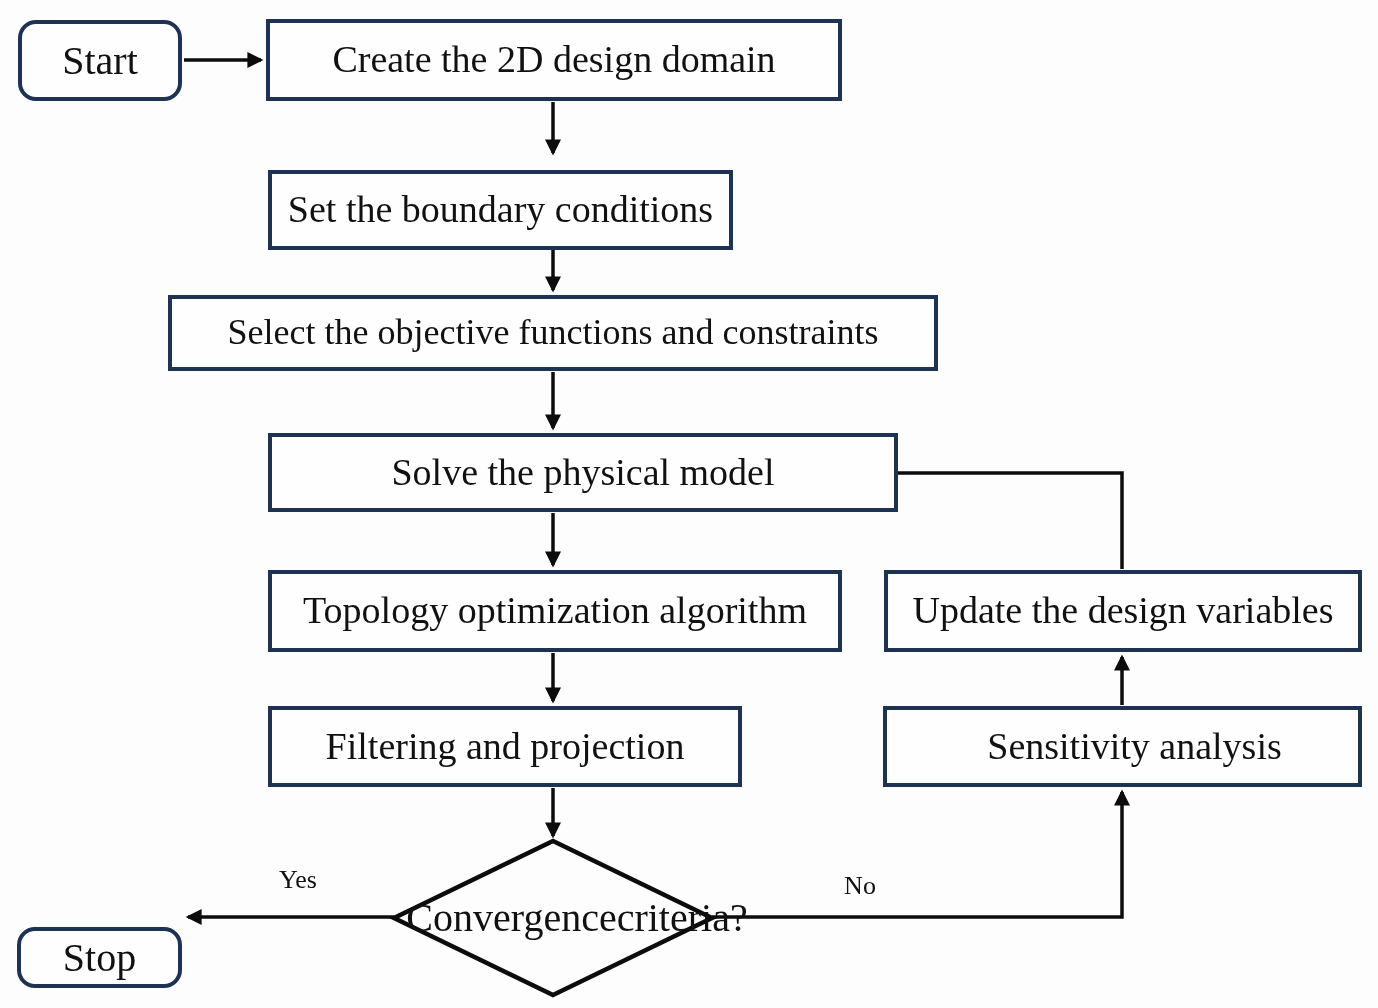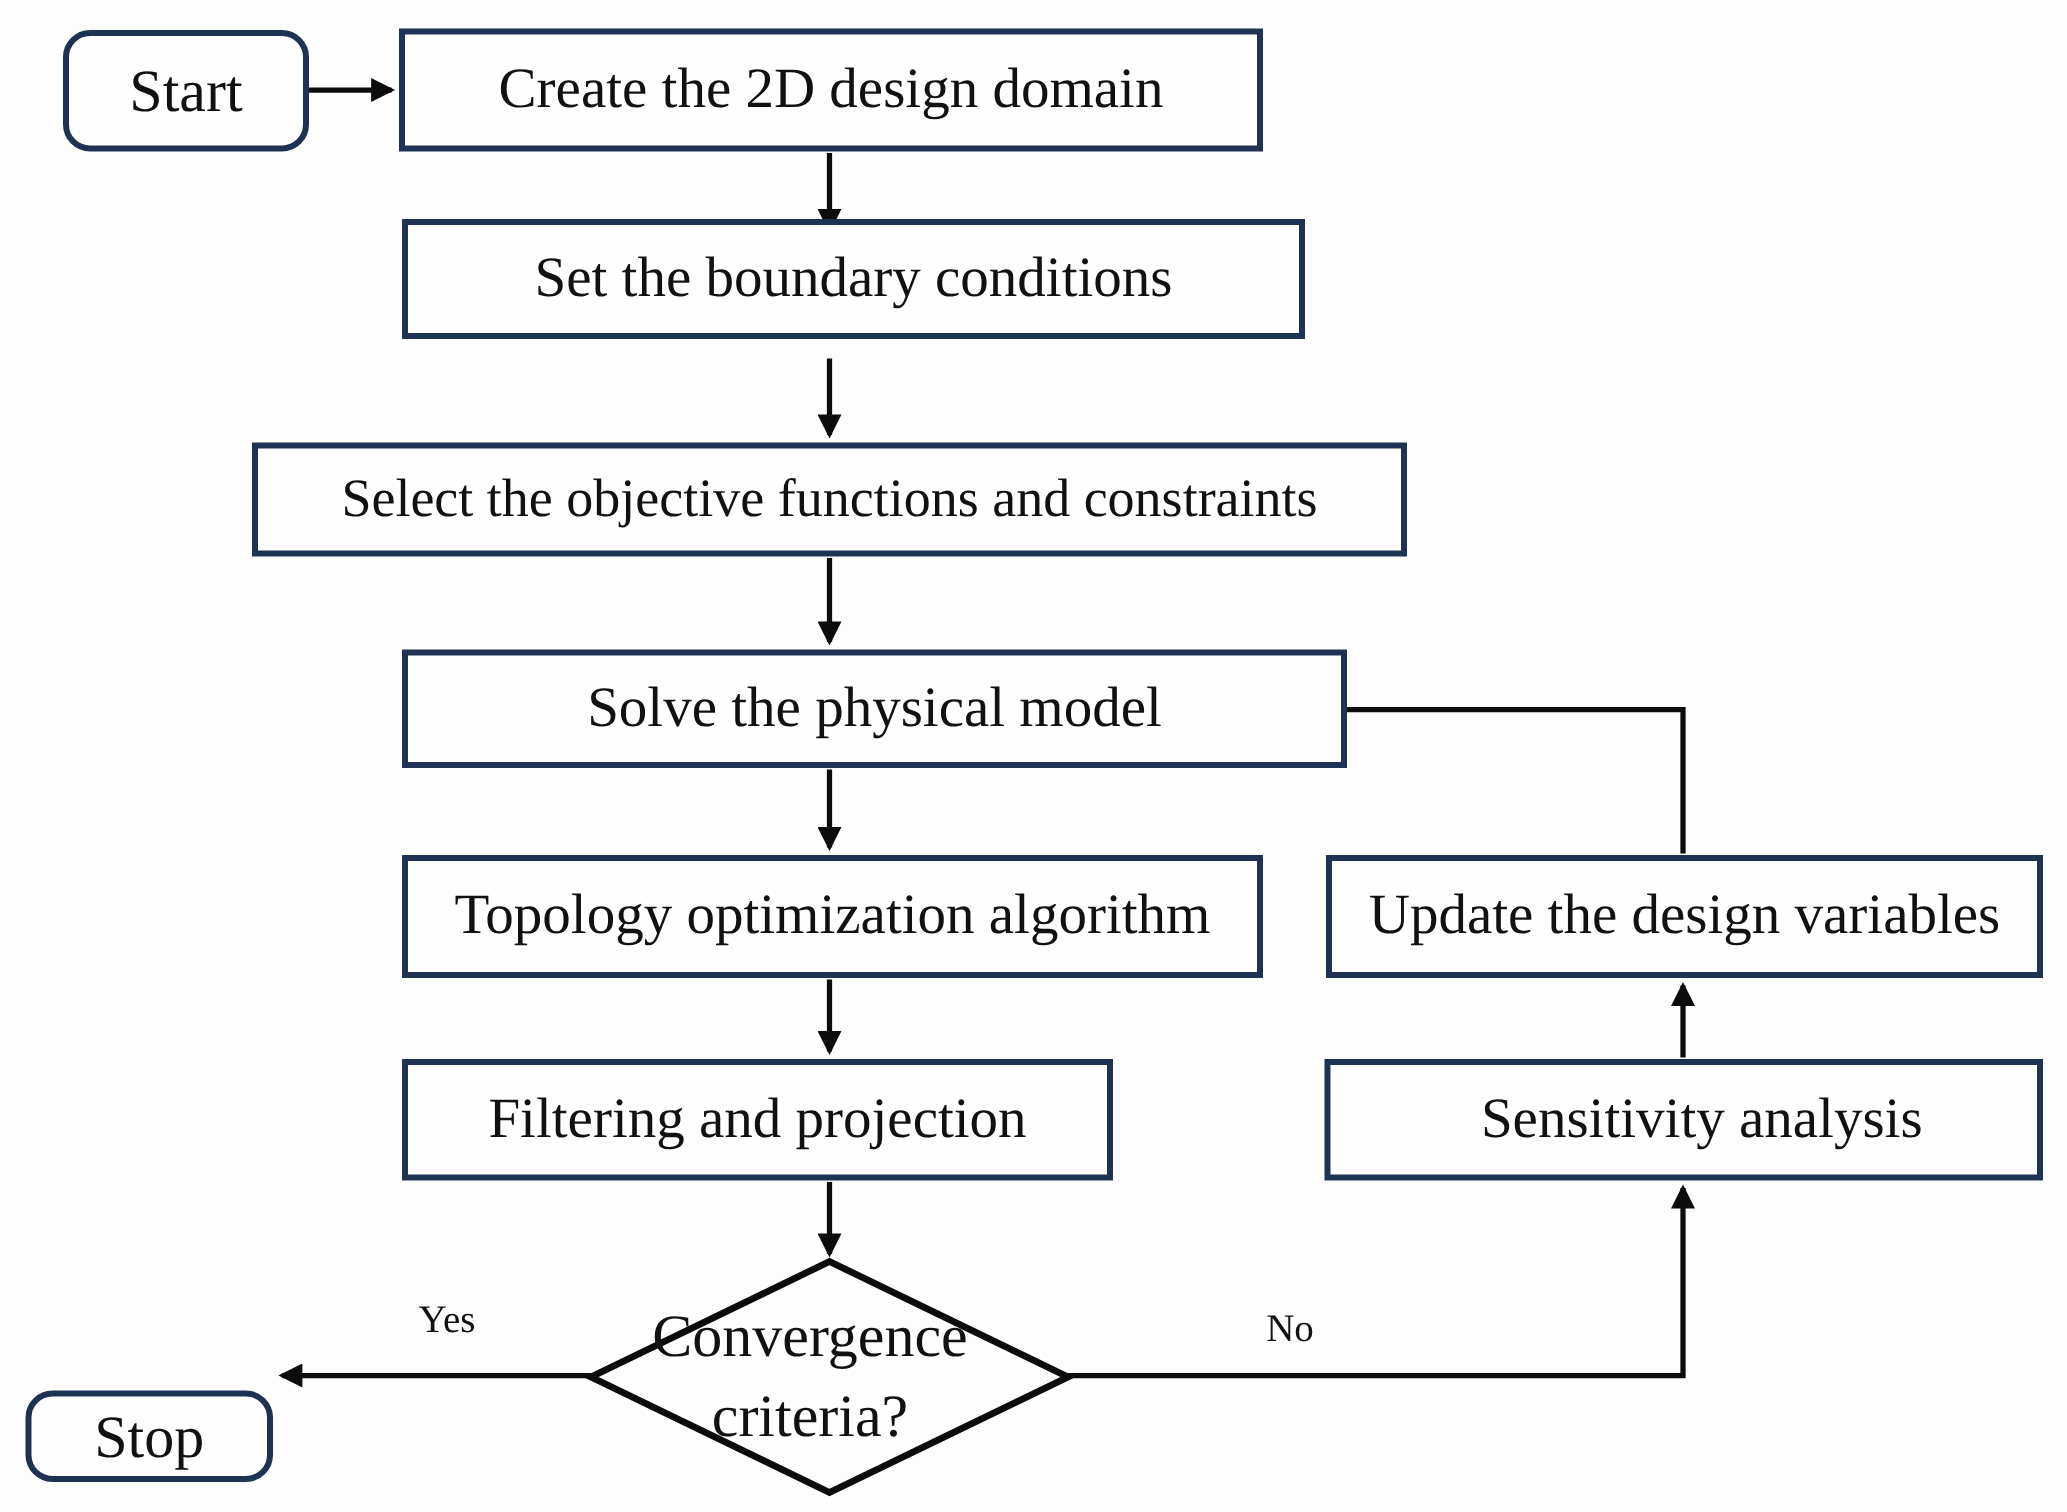--- a/index.html
+++ b/index.html
@@ -17,33 +17,33 @@
     box-sizing:border-box;
     background:#fefefe;
     border:4px solid #1e3254;
     display:flex;align-items:center;justify-content:center;
     text-align:center;
     font-size:38px;
     line-height:1.15;
     white-space:nowrap;
   }
   .terminator{border-radius:18px;font-size:40px;}
-  .n-start{left:18px;top:20px;width:164px;height:81px;margin-left:24px;}
+  .n-start{left:18px;top:20px;width:164px;height:81px;}
   .n-create{left:266px;top:19px;width:576px;height:82px;}
-  .n-setbc{left:268px;top:146px;width:602px;height:80px;}
+  .n-setbc{left:268px;top:170px;width:465px;height:80px;}
   .n-select{left:168px;top:295px;width:770px;height:76px;font-size:36px;}
   .n-solve{left:268px;top:433px;width:630px;height:79px;}
   .n-topology{left:268px;top:570px;width:574px;height:82px;}
   .n-filter{left:268px;top:706px;width:474px;height:81px;}
   .n-update{left:884px;top:570px;width:478px;height:82px;}
   .n-sens{left:883px;top:706px;width:479px;height:81px;padding-left:24px;}
   .n-stop{left:17px;top:927px;width:165px;height:61px;}
   .diamond-label{
-    position:absolute;left:410px;top:853px;width:260px;height:130px;
-    display:flex;flex-direction:column;align-items:center;justify-content:center;
+    position:absolute;left:447px;top:853px;width:260px;height:130px;
+    display:flex;flex-direction:row;align-items:center;justify-content:center;
     font-size:40px;line-height:1.32;text-align:center;
   }
   .edge-label{
     position:absolute;width:120px;height:48px;
     display:flex;align-items:center;justify-content:center;
     font-size:26px;
   }
   .l-yes{left:238px;top:856px;}
   .l-no{left:800px;top:862px;text-align:center;}
 </style>

